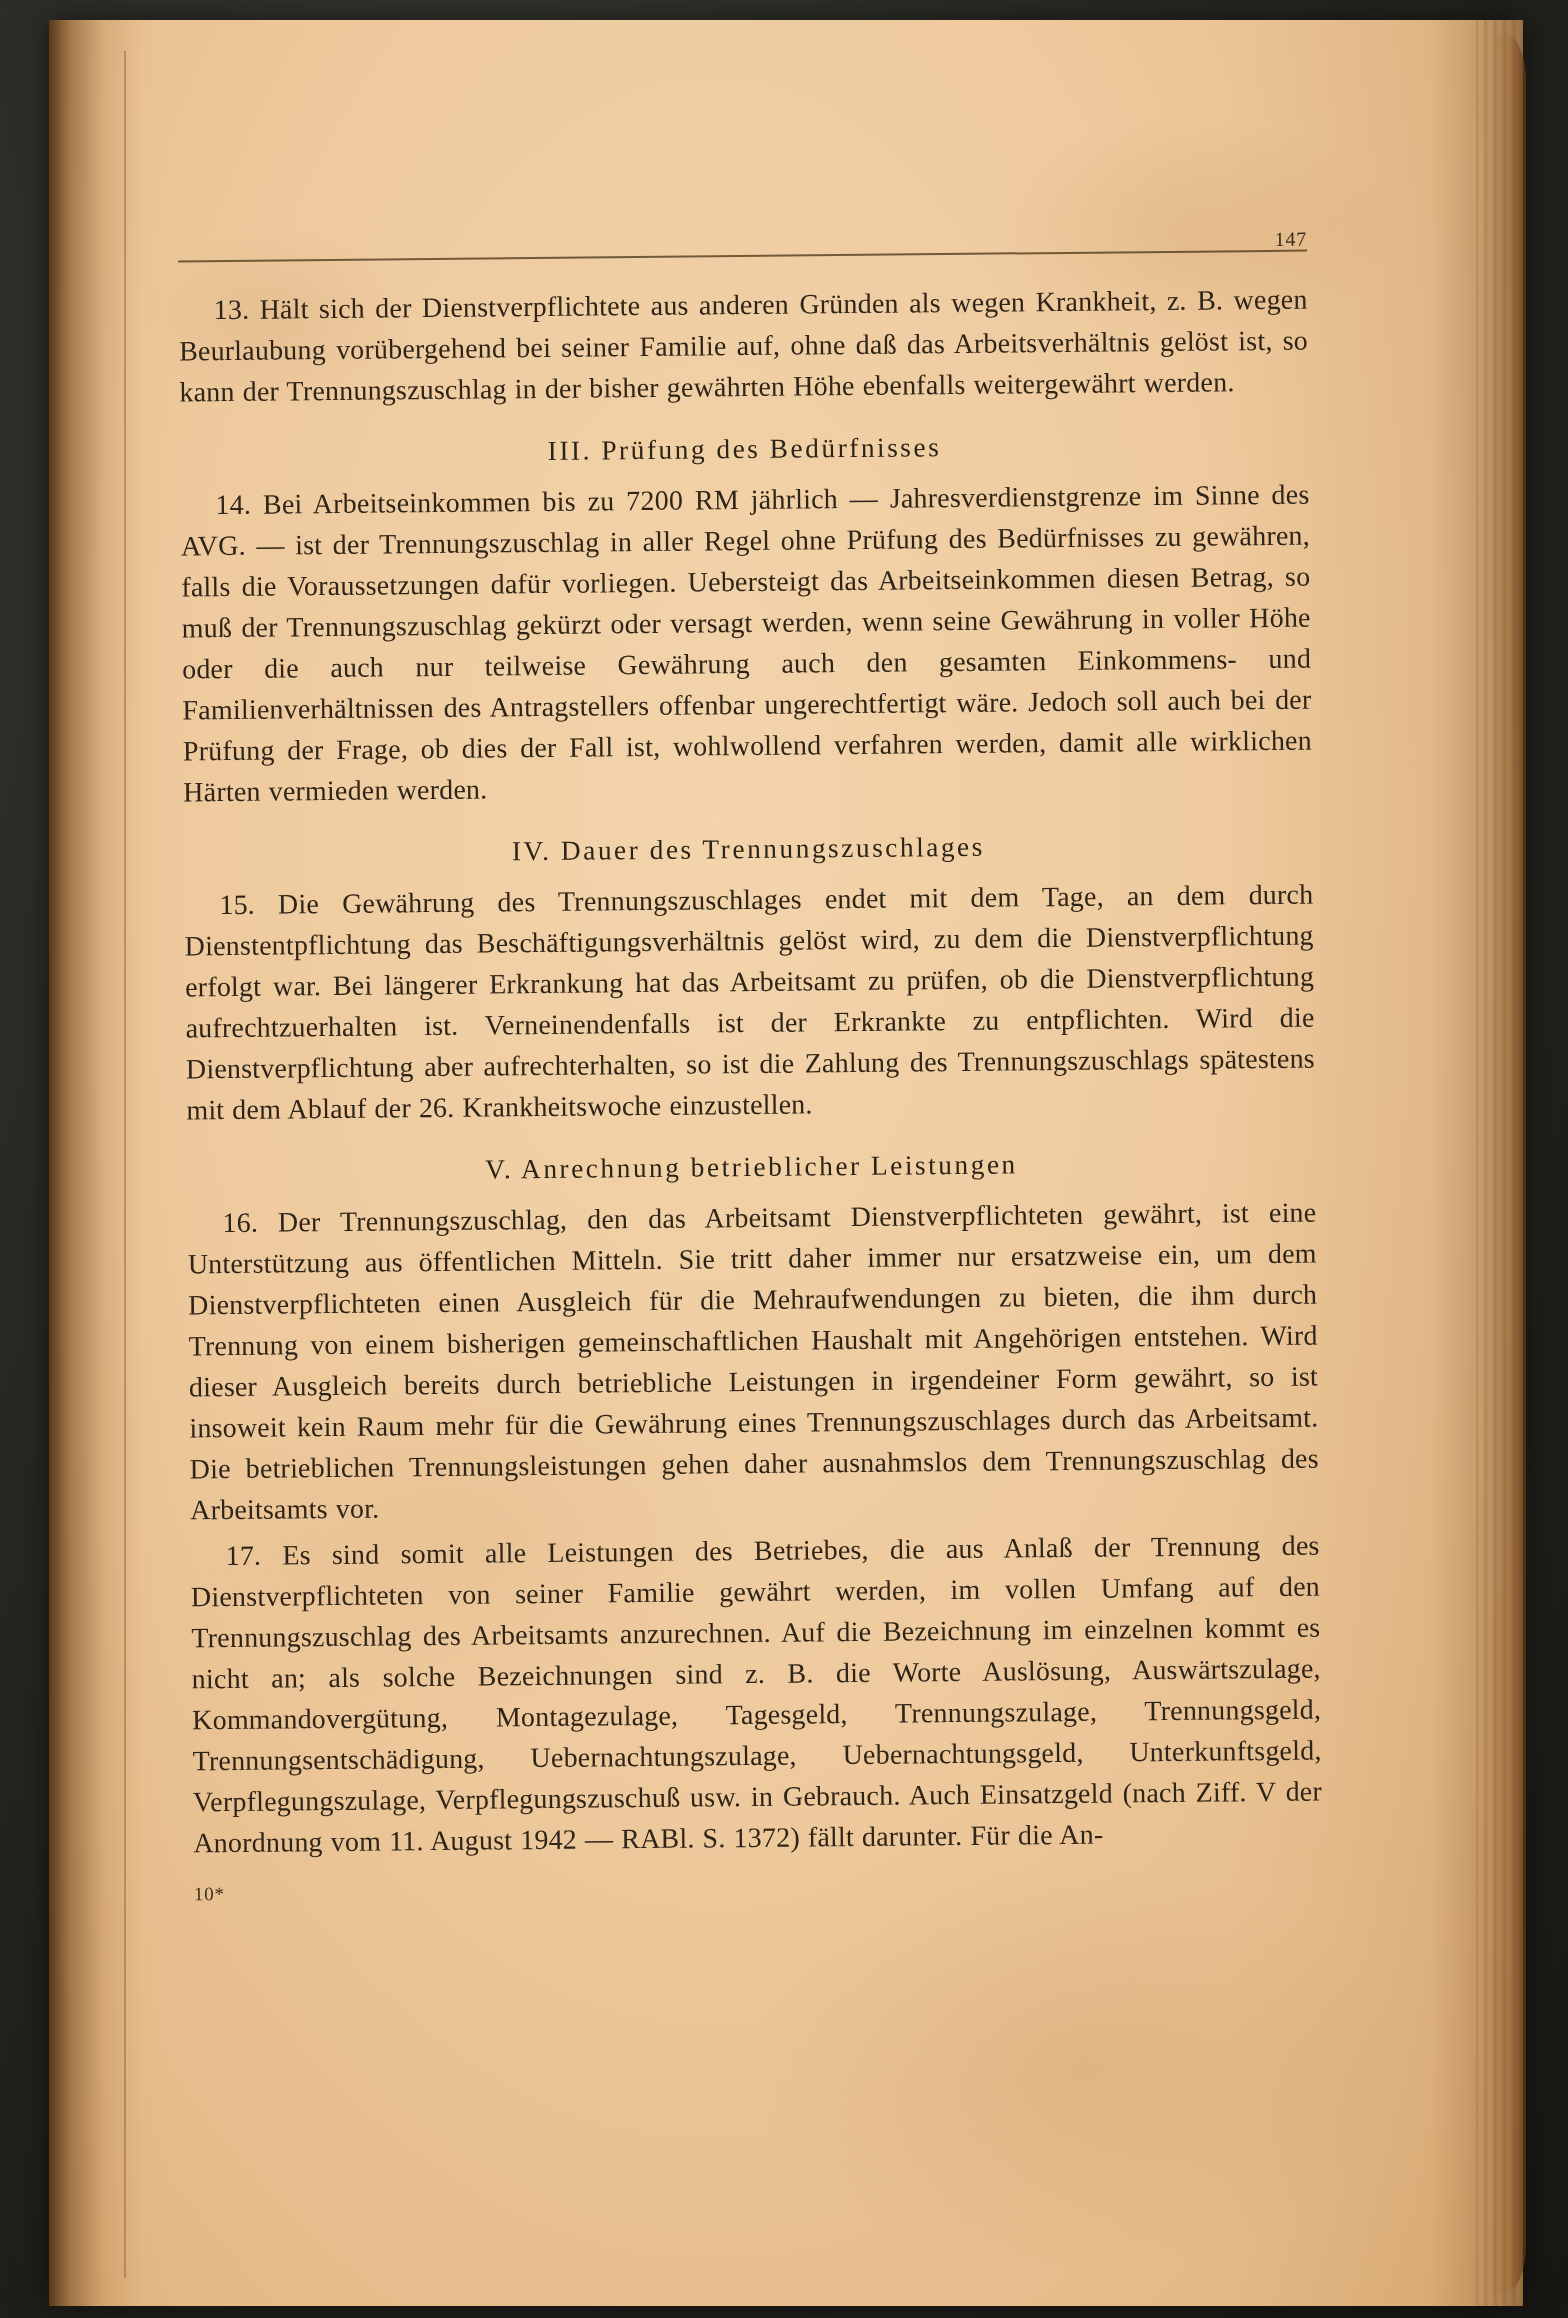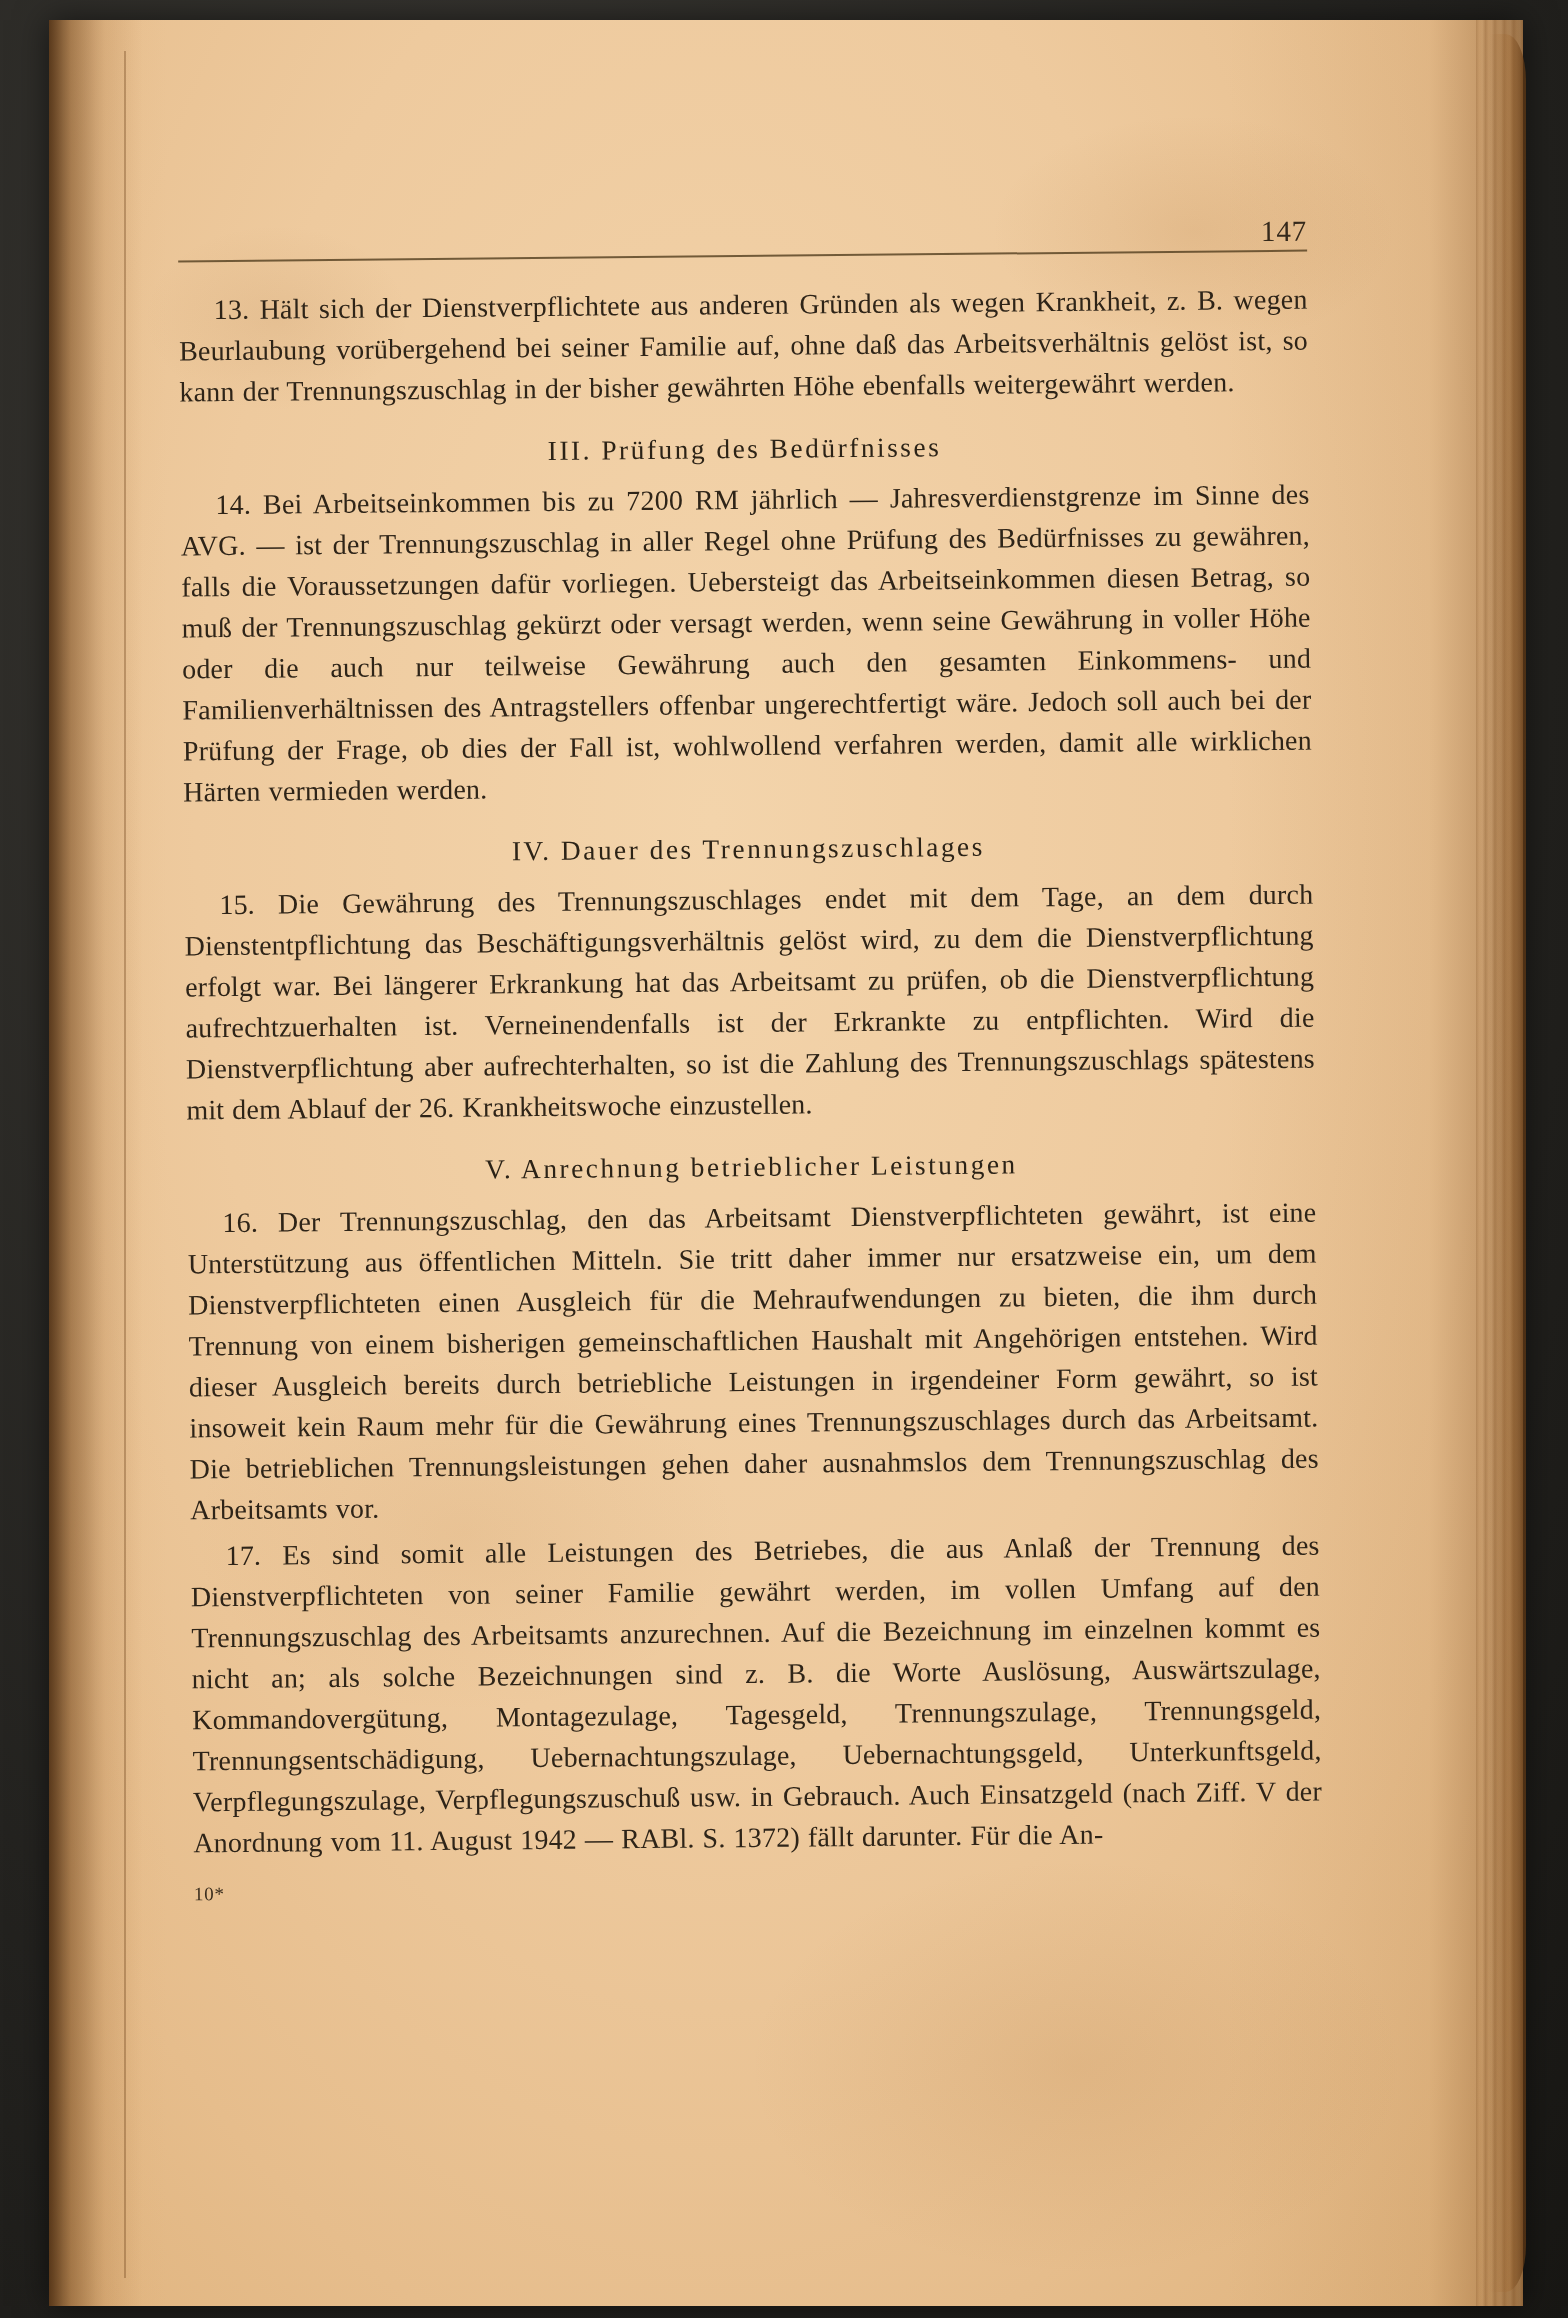--- a/index.html
+++ b/index.html
@@ -119,22 +119,22 @@
     color: #2c2318;
   }
 
   .folio-row {
     position: relative;
     height: 41px;
   }
   .folio {
     position: absolute;
     right: 0;
-    top: 4px;
-    font-size: 29px;
+    top: 17px;
+    font-size: 20px;
     letter-spacing: 0.8px;
     color: #35291b;
   }
   .rule {
     position: absolute;
     left: 0;
     right: 0;
     top: 39px;
     height: 2.4px;
     background: #5a4526;

